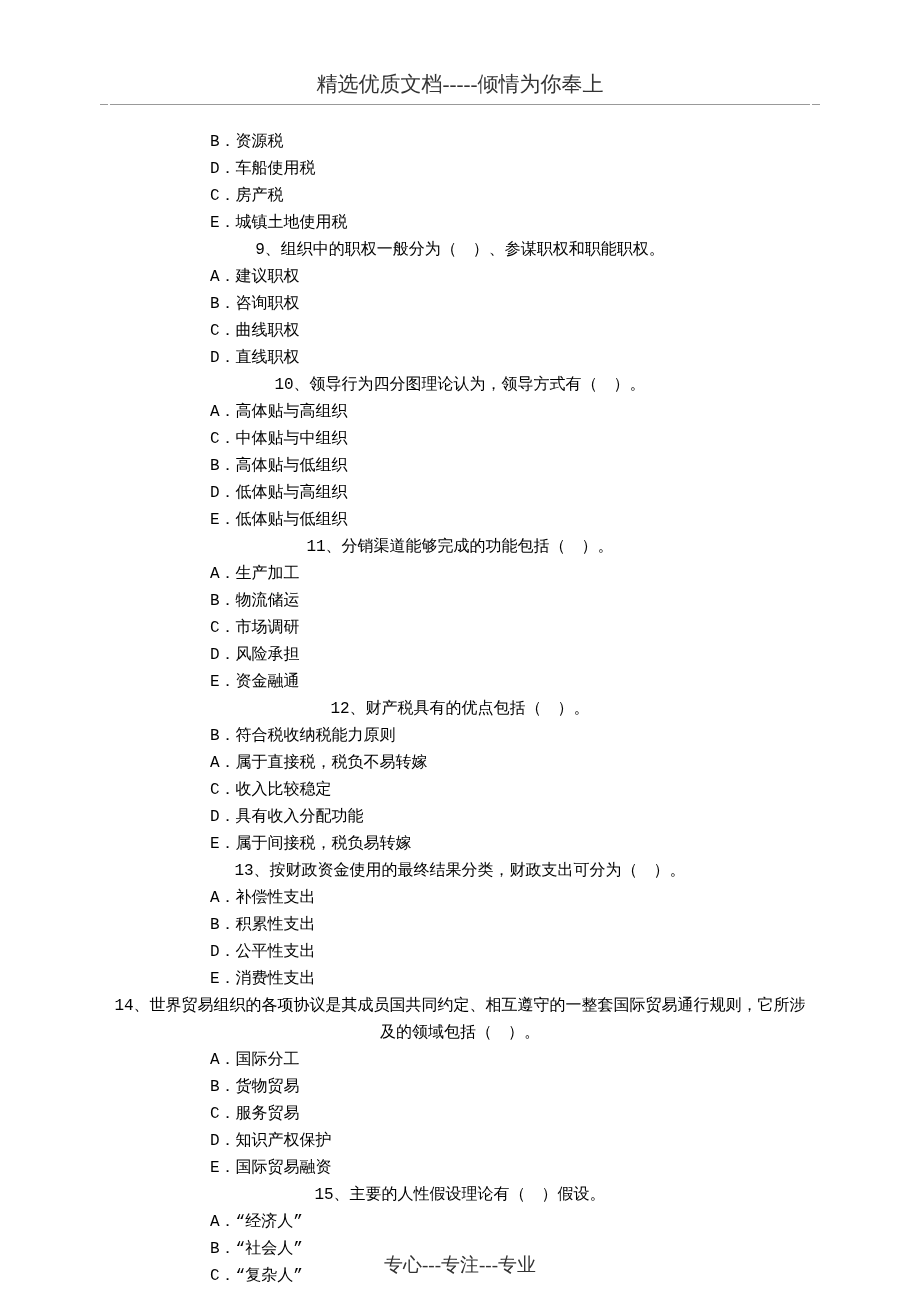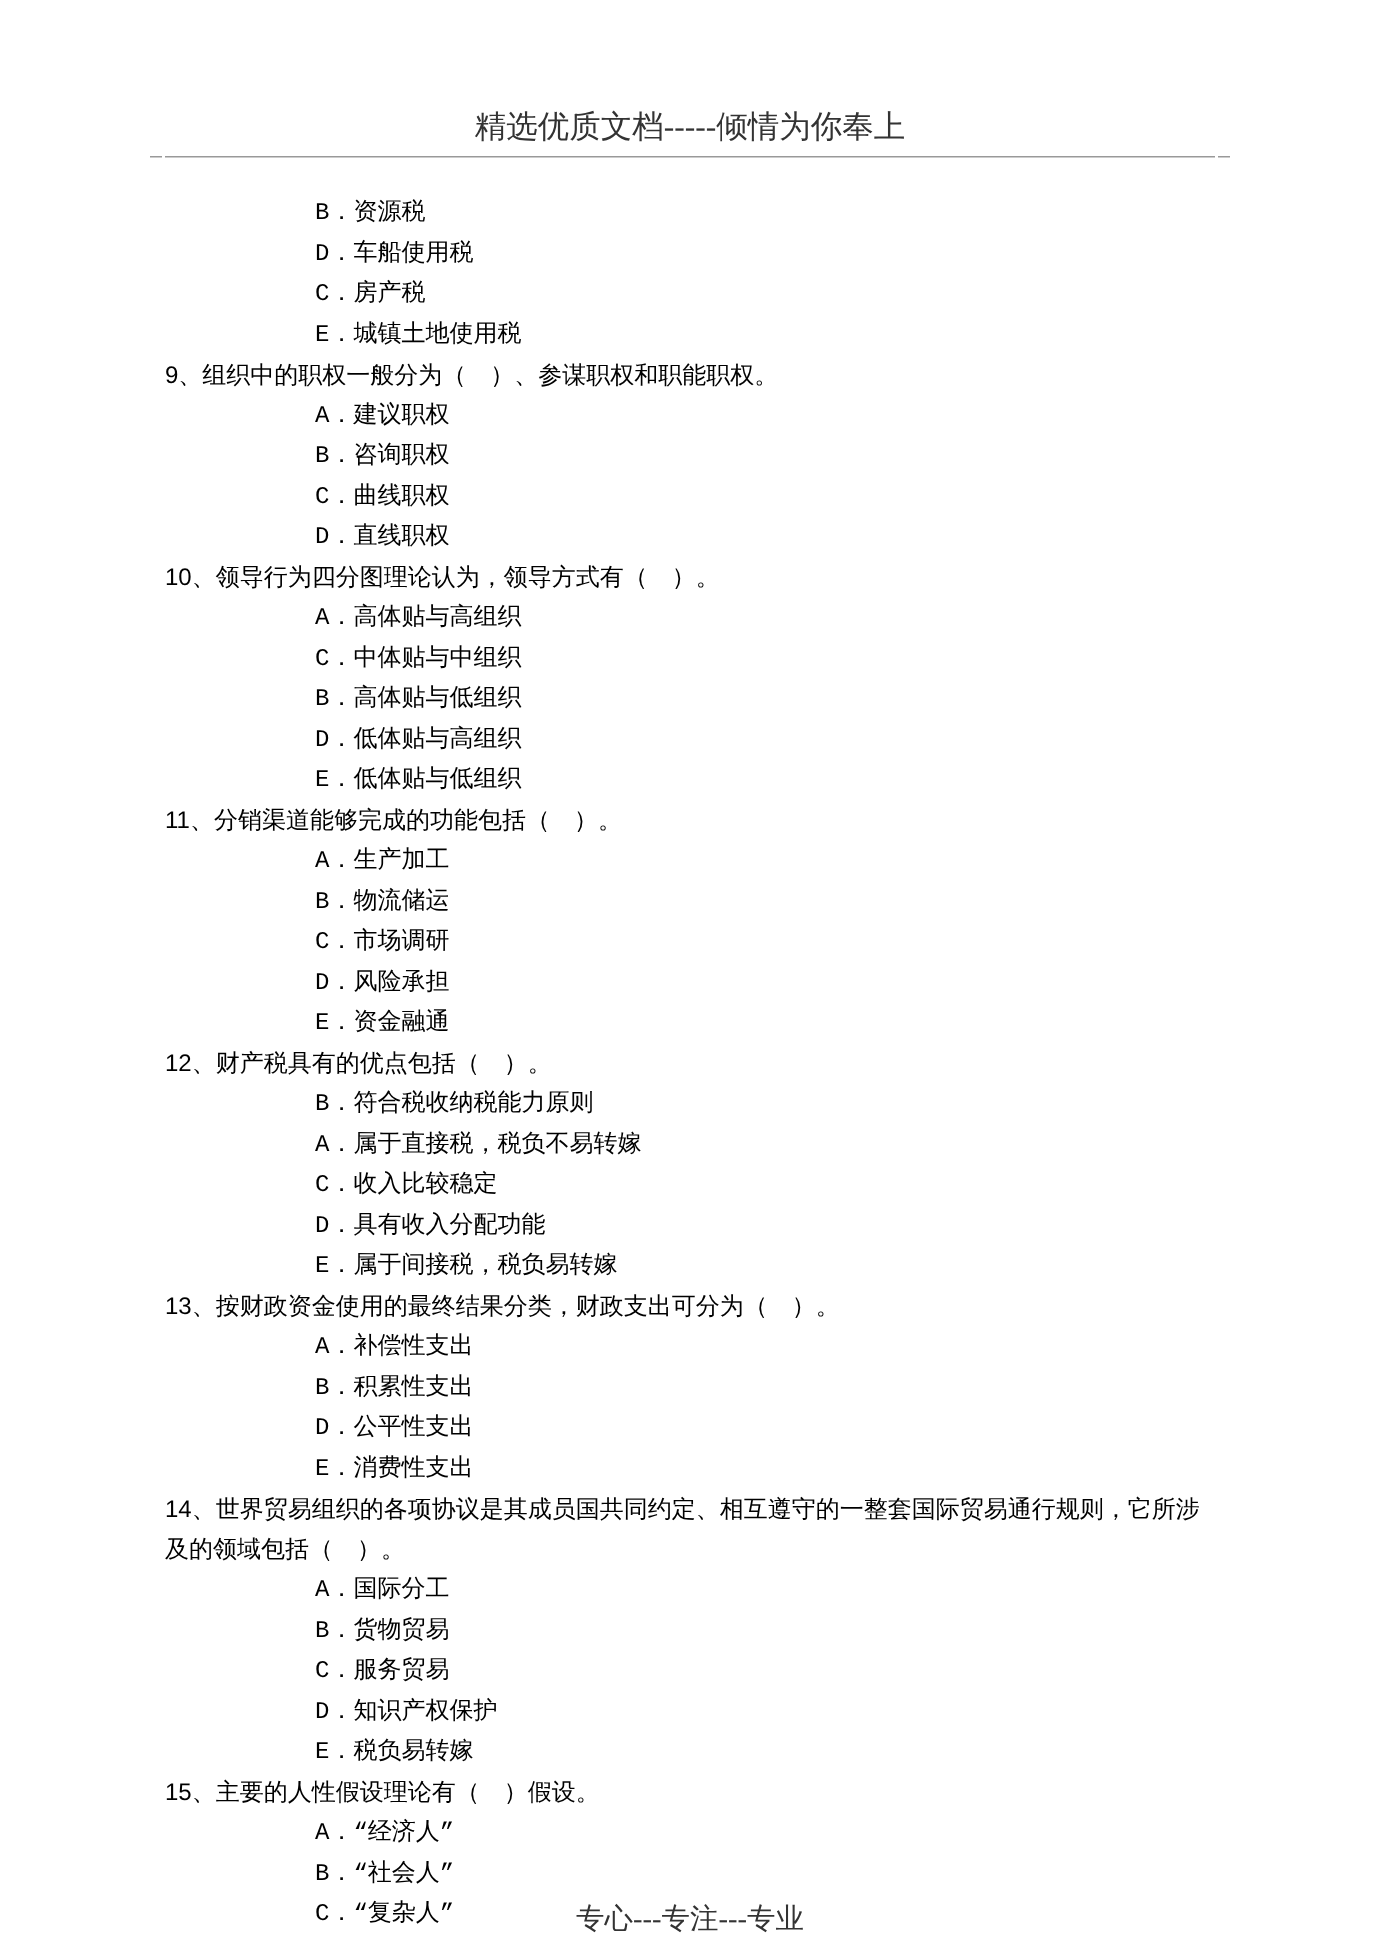--- a/index.html
+++ b/index.html
@@ -46,25 +46,26 @@
   .content {
     font-size: 16px;
     line-height: 27px;
     color: #000;
   }
   .opt {
     padding-left: 100px;
     font-family: "SimSun", "宋体", "Courier New", monospace;
   }
   .q {
-    font-family: Liberation Sans, sans-serif;
+    font-family: Liberation Mono, monospace;
+    text-align: center;
   }
   .footer {
     position: absolute;
-    bottom: 38px;
+    bottom: 52px;
     left: 0;
     right: 0;
     text-align: center;
     font-size: 19px;
     color: #333;
     font-family: "SimSun", "宋体", serif;
   }
 </style>
 </head>
 <body>
@@ -110,21 +111,21 @@
     <div class="opt">A．补偿性支出</div>
     <div class="opt">B．积累性支出</div>
     <div class="opt">D．公平性支出</div>
     <div class="opt">E．消费性支出</div>
 
     <div class="q">14、世界贸易组织的各项协议是其成员国共同约定、相互遵守的一整套国际贸易通行规则，它所涉及的领域包括（　）。</div>
     <div class="opt">A．国际分工</div>
     <div class="opt">B．货物贸易</div>
     <div class="opt">C．服务贸易</div>
     <div class="opt">D．知识产权保护</div>
-    <div class="opt">E．税负易转嫁</div>
+    <div class="opt">E．国际贸易融资</div>
 
     <div class="q">15、主要的人性假设理论有（　）假设。</div>
     <div class="opt">A．“经济人”</div>
     <div class="opt">B．“社会人”</div>
     <div class="opt">C．“复杂人”</div>
   </div>
 
   <div class="footer">专心---专注---专业</div>
 </div>
 

